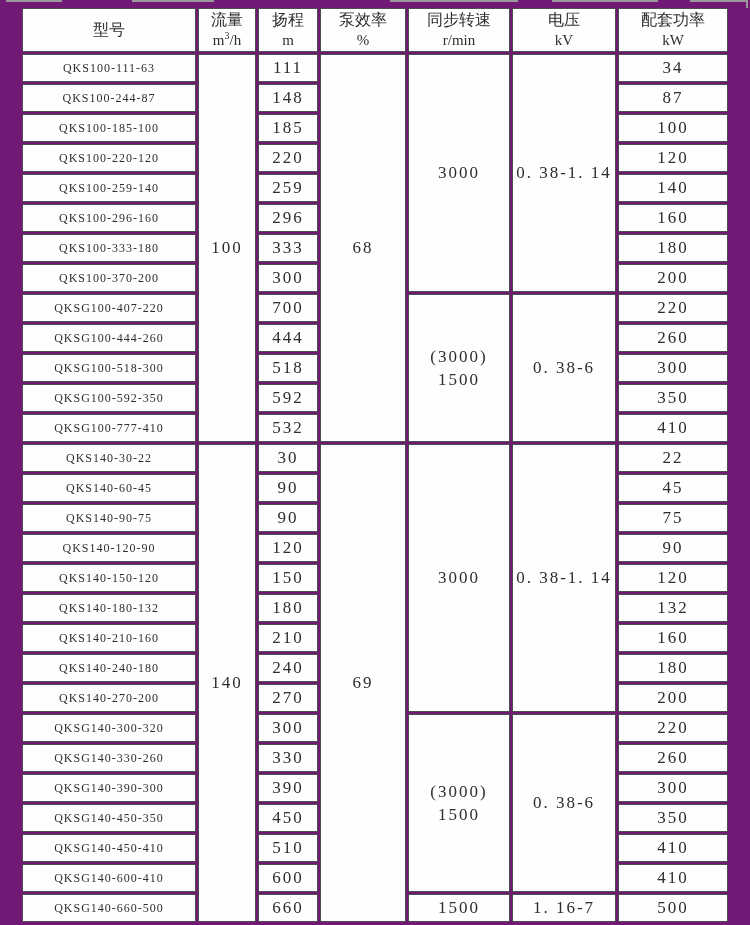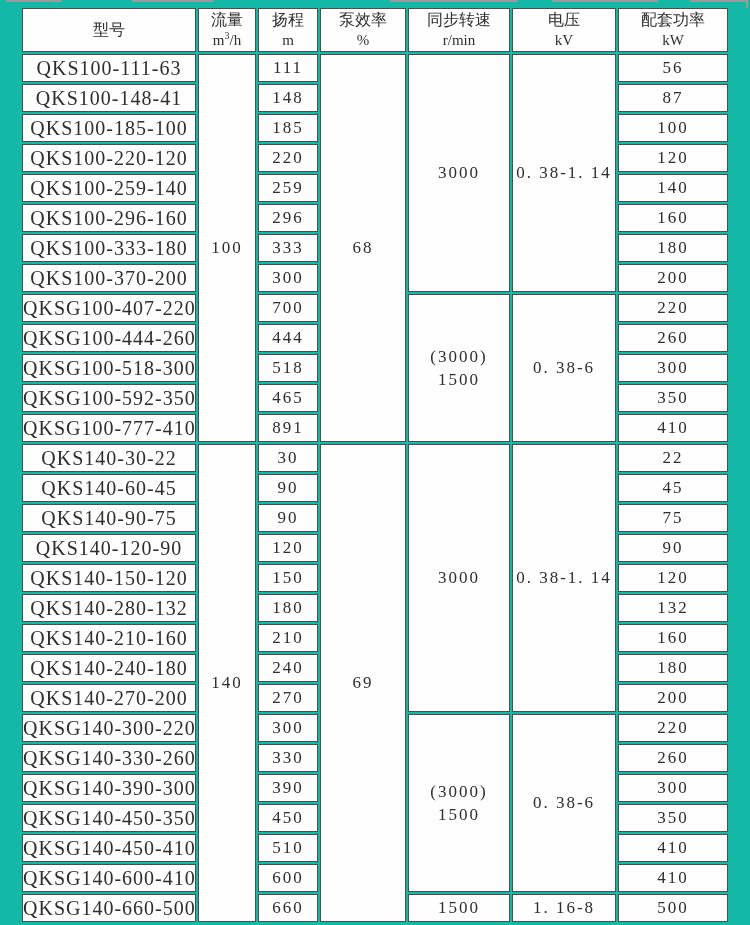--- a/index.html
+++ b/index.html
@@ -9,21 +9,21 @@
     width: 750px;
     height: 925px;
     font-family: "Liberation Serif", "DejaVu Serif", serif;
     color: #2e2e2e;
   }
   .page {
     position: relative;
     width: 750px;
     height: 925px;
     overflow: hidden;
-    background: #14b8a6;
+    background: #701a75;
   }
   
   .dash {
     position: absolute;
     top: 0;
     height: 2px;
     background: #9a9a9a;
   }
   .vtick {
     position: absolute;
@@ -59,21 +59,21 @@
   .spec td {
     height: 26px;
     font-size: 17px;
   }
   .hunit { font-size: 15px; font-family: Liberation Serif, serif; }
   .hunit sup {
     font-size: 10px;
     line-height: 0;
   }
   td.model-cell {
-    font-size: 20px;
+    font-size: 12px;
     letter-spacing: 1px;
   }
   td.num {
     letter-spacing: 2px;
   }
   td.speed-two-line div {
     line-height: 23px;
     letter-spacing: 2px;
   }
 </style>
@@ -131,24 +131,24 @@
       </tr>
     </thead>
     <tbody>
       <tr>
         <td class="model-cell">QKS100-111-63</td>
         <td class="num" rowspan="13">100</td>
         <td class="num">111</td>
         <td class="num" rowspan="13">68</td>
         <td class="num" rowspan="8">3000</td>
         <td class="num" rowspan="8">0. 38-1. 14</td>
-        <td class="num">56</td>
-      </tr>
-      <tr>
-        <td class="model-cell">QKS100-148-41</td>
+        <td class="num">34</td>
+      </tr>
+      <tr>
+        <td class="model-cell">QKS100-244-87</td>
         <td class="num">148</td>
         <td class="num">87</td>
       </tr>
       <tr>
         <td class="model-cell">QKS100-185-100</td>
         <td class="num">185</td>
         <td class="num">100</td>
       </tr>
       <tr>
         <td class="model-cell">QKS100-220-120</td>
@@ -190,26 +190,26 @@
         <td class="num">444</td>
         <td class="num">260</td>
       </tr>
       <tr>
         <td class="model-cell">QKSG100-518-300</td>
         <td class="num">518</td>
         <td class="num">300</td>
       </tr>
       <tr>
         <td class="model-cell">QKSG100-592-350</td>
-        <td class="num">465</td>
+        <td class="num">592</td>
         <td class="num">350</td>
       </tr>
       <tr>
         <td class="model-cell">QKSG100-777-410</td>
-        <td class="num">891</td>
+        <td class="num">532</td>
         <td class="num">410</td>
       </tr>
       <tr>
         <td class="model-cell">QKS140-30-22</td>
         <td class="num" rowspan="16">140</td>
         <td class="num">30</td>
         <td class="num" rowspan="16">69</td>
         <td class="num" rowspan="9">3000</td>
         <td class="num" rowspan="9">0. 38-1. 14</td>
         <td class="num">22</td>
@@ -228,41 +228,41 @@
         <td class="model-cell">QKS140-120-90</td>
         <td class="num">120</td>
         <td class="num">90</td>
       </tr>
       <tr>
         <td class="model-cell">QKS140-150-120</td>
         <td class="num">150</td>
         <td class="num">120</td>
       </tr>
       <tr>
-        <td class="model-cell">QKS140-280-132</td>
+        <td class="model-cell">QKS140-180-132</td>
         <td class="num">180</td>
         <td class="num">132</td>
       </tr>
       <tr>
         <td class="model-cell">QKS140-210-160</td>
         <td class="num">210</td>
         <td class="num">160</td>
       </tr>
       <tr>
         <td class="model-cell">QKS140-240-180</td>
         <td class="num">240</td>
         <td class="num">180</td>
       </tr>
       <tr>
         <td class="model-cell">QKS140-270-200</td>
         <td class="num">270</td>
         <td class="num">200</td>
       </tr>
       <tr>
-        <td class="model-cell">QKSG140-300-220</td>
+        <td class="model-cell">QKSG140-300-320</td>
         <td class="num">300</td>
         <td class="num speed-two-line" rowspan="6">
           <div>(3000)</div>
           <div>1500</div>
         </td>
         <td class="num" rowspan="6">0. 38-6</td>
         <td class="num">220</td>
       </tr>
       <tr>
         <td class="model-cell">QKSG140-330-260</td>
@@ -286,18 +286,18 @@
       </tr>
       <tr>
         <td class="model-cell">QKSG140-600-410</td>
         <td class="num">600</td>
         <td class="num">410</td>
       </tr>
       <tr>
         <td class="model-cell">QKSG140-660-500</td>
         <td class="num">660</td>
         <td class="num">1500</td>
-        <td class="num">1. 16-8</td>
+        <td class="num">1. 16-7</td>
         <td class="num">500</td>
       </tr>
     </tbody>
   </table>
 </div>
 
 </body></html>

